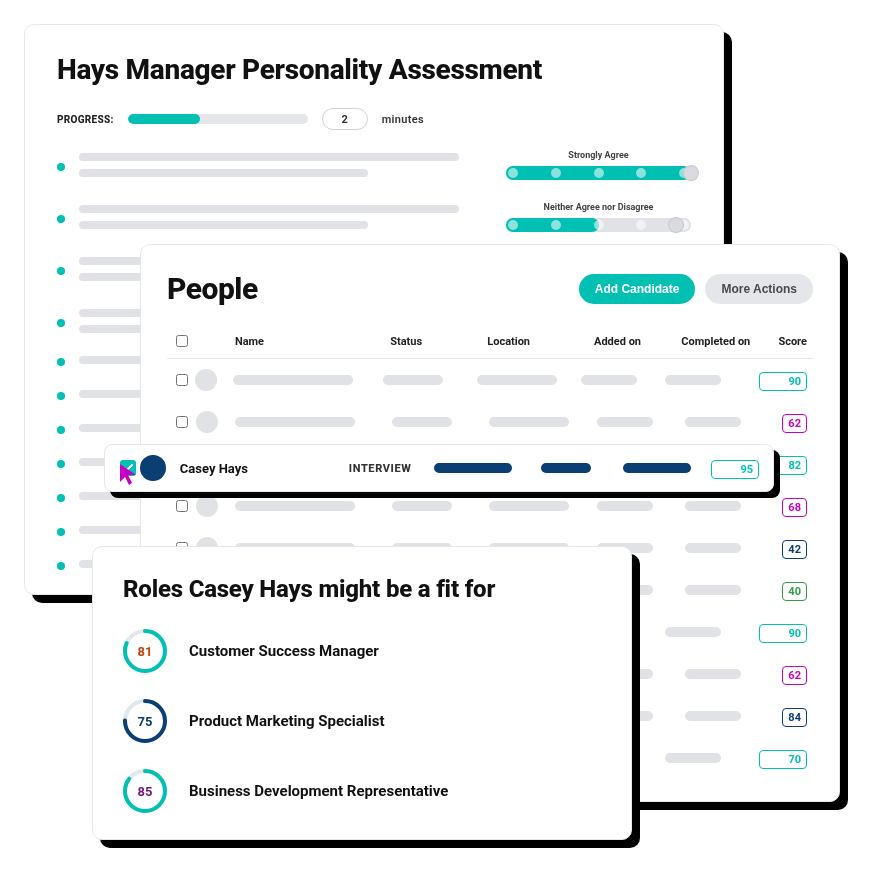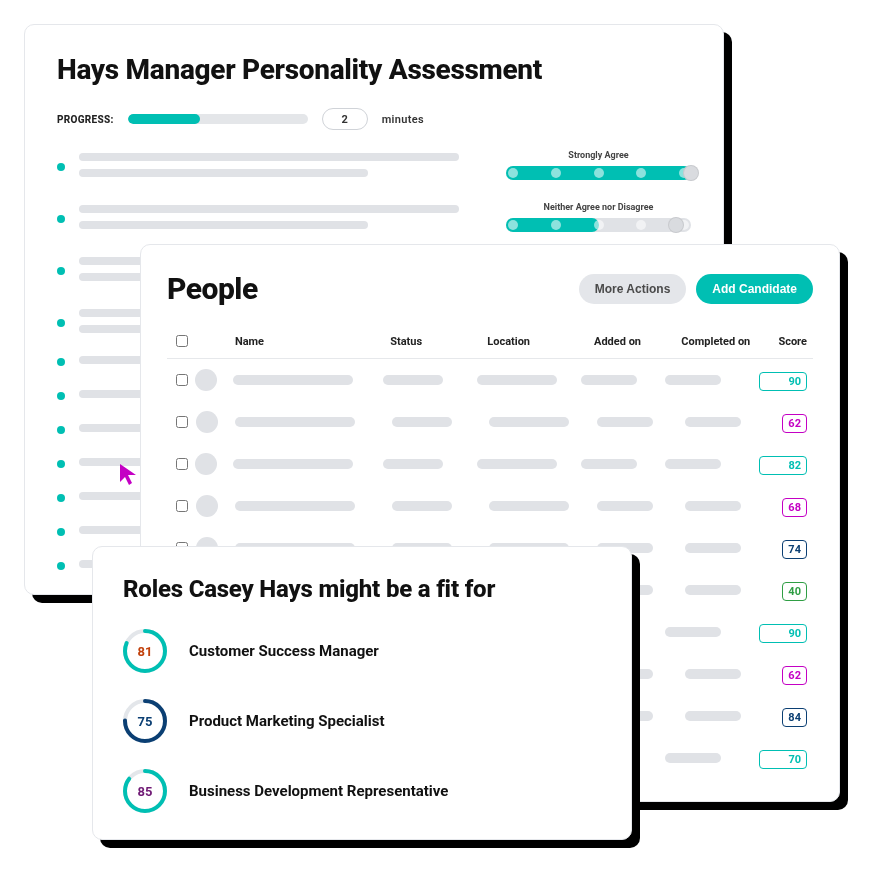--- a/index.html
+++ b/index.html
@@ -270,22 +270,22 @@
             <div class="skel"></div>
           </div>
         </div>
     </div>
   </div>
 
   <div class="card people">
     <div class="people-head">
       <h2>People</h2>
       <div class="btns">
+        <button class="btn btn-primary">Add Candidate</button>
         <button class="btn btn-secondary">More Actions</button>
-        <button class="btn btn-primary">Add Candidate</button>
       </div>
     </div>
 
     <div class="tbl-head">
       <div class="col-check">
           <input type="checkbox" class="cb" style="">
         </div>
       <div class="col-av"></div>
       <div class="col-name">Name</div>
       <div class="col-status">Status</div>
@@ -407,21 +407,21 @@
           </div>
     <div class="col-loc">
             <div class="dash"></div>
           </div>
     <div class="col-added">
             <div class="dash"></div>
           </div>
     <div class="col-comp">
             <div class="dash"></div>
           </div>
-    <div class="col-score"><span class="score-badge sc-navy">74</span></div>
+    <div class="col-score"><span class="score-badge sc-navy">42</span></div>
         </div>
         <div class="row">
     <div class="col-check">
             <input type="checkbox" class="cb" style="">
           </div>
     <div class="col-av">
             <div class="avatar"></div>
           </div>
     <div class="col-name">
             <div class="dash"></div>
@@ -532,20 +532,42 @@
             <div class="dash"></div>
           </div>
     <div class="col-comp">
             <div class="dash"></div>
           </div>
     <div class="col-score"><span class="score-badge sc-teal">70</span></div>
         </div>
       </div>
   </div>
 
+  <div class="hl-row">
+    <div class="col-check">
+      <div class="hl-check">
+        <svg width="12" height="12" viewBox="0 0 24 24" fill="none" stroke="#fff" stroke-width="4" stroke-linecap="round" stroke-linejoin="round">
+            <polyline points="20 6 9 17 4 12"></polyline>
+          </svg>
+      </div>
+    </div>
+    <div class="hl-avatar"></div>
+    <div class="hl-name">Casey Hays</div>
+    <div class="hl-status">INTERVIEW</div>
+    <div class="hl-col hl-loc">
+        <div class="hl-dash"></div>
+      </div>
+    <div class="hl-col hl-added">
+        <div class="hl-dash"></div>
+      </div>
+    <div class="hl-col hl-comp">
+        <div class="hl-dash"></div>
+      </div>
+    <div class="hl-score"><span class="score-badge sc-teal">95</span></div>
+  </div>
 
   <div class="cursor">
     <svg width="22" height="24" viewBox="0 0 22 24">
       <path d="M2 2 L2 20 L7 15 L11 23 L14 21 L10 13 L18 13 Z" fill="#c400c4"></path>
     </svg>
   </div>
 
   <div class="card roles">
     <h2>Roles Casey Hays might be a fit for</h2>
     <div class="role-list" id="role-list">

